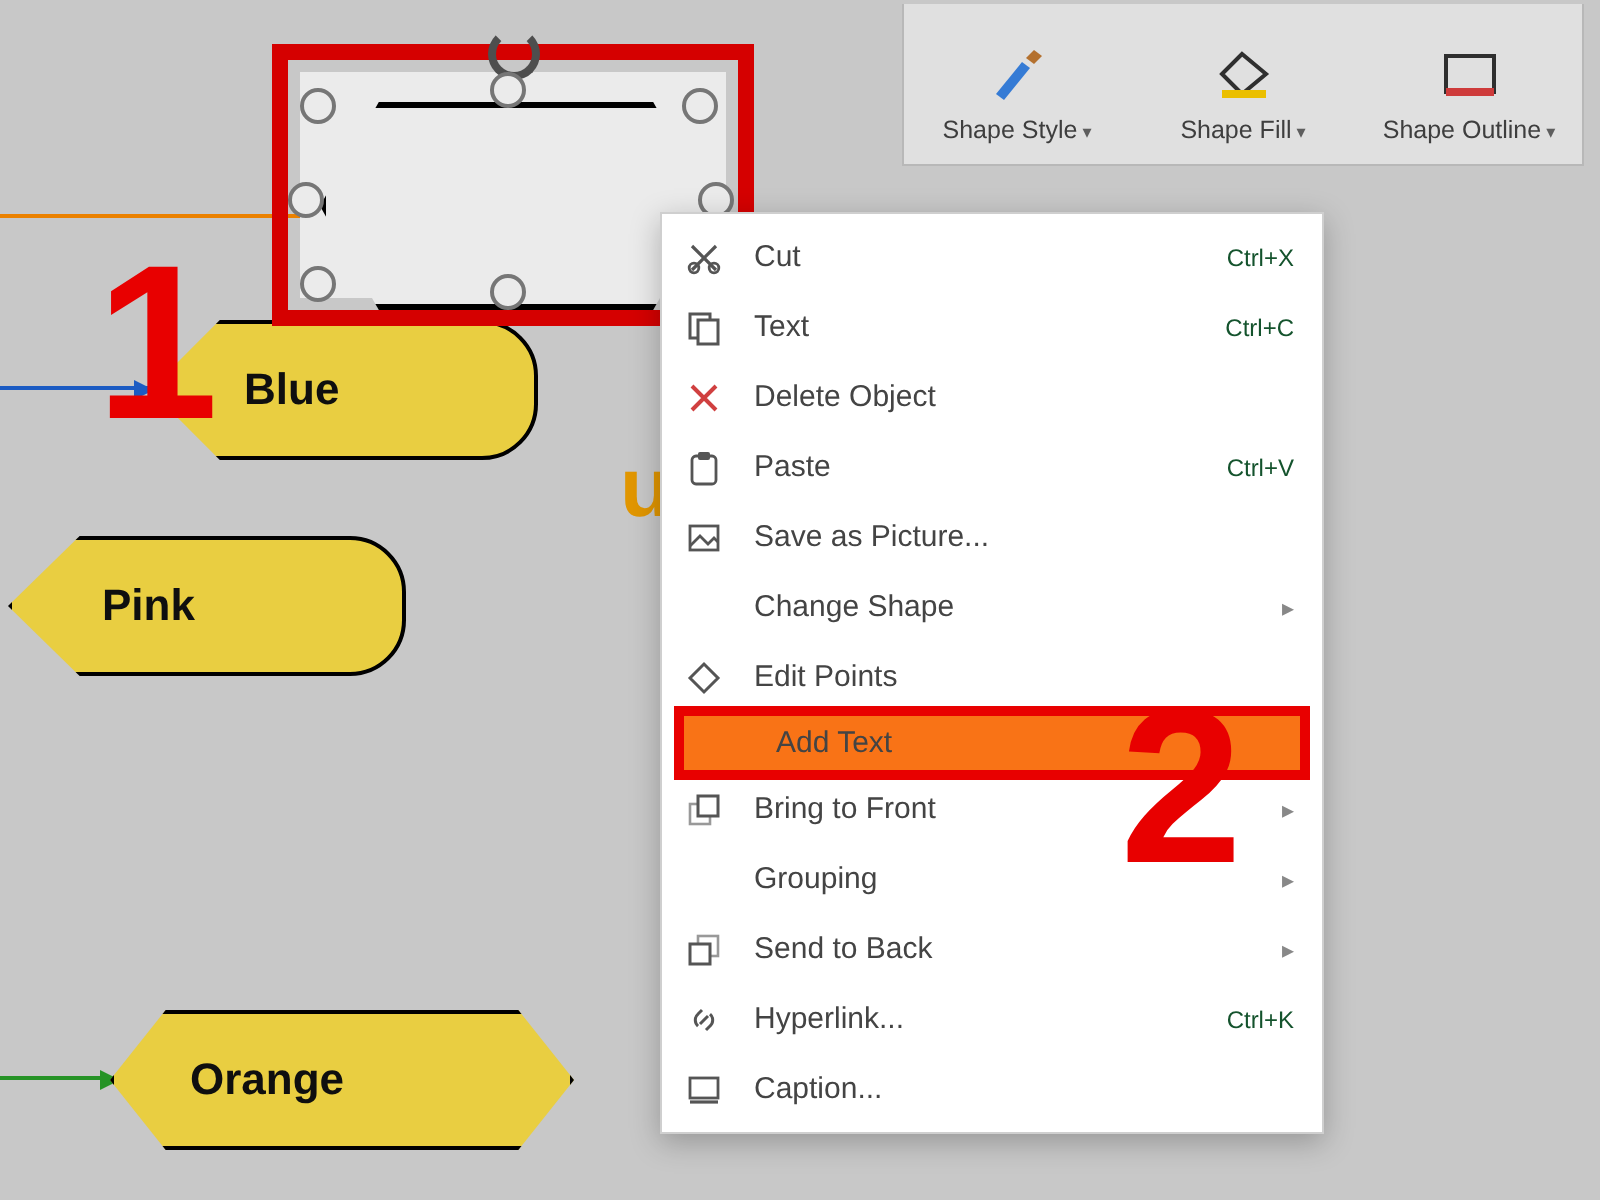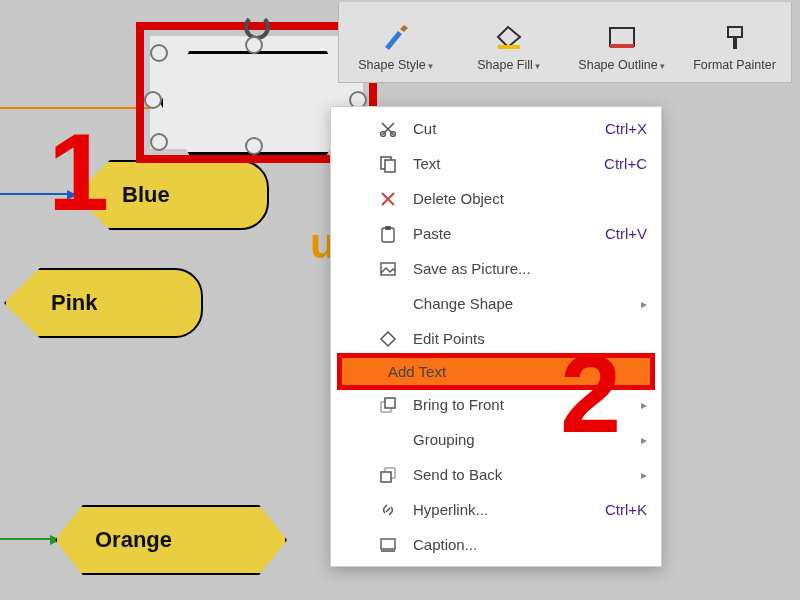--- a/index.html
+++ b/index.html
@@ -135,30 +135,29 @@
     z-index: 30;
     padding: 4px 0;
   }
   .cm-item {
     display: flex;
     align-items: center;
     height: 35px;
     padding: 0 14px 0 10px;
     color: #444;
     gap: 14px;
-    margin-left: 36px;
   }
   .cm-icon {
     width: 22px; height: 22px;
     display: flex; align-items: center; justify-content: center;
     flex-shrink: 0;
     color: #555;
   }
   .cm-label { flex: 1; font-size: 15px; }
-  .cm-shortcut { color: #4c1d95; font-size: 15px; }
+  .cm-shortcut { color: #14532d; font-size: 12px; }
   .cm-sub::after {
     content: "\25B8";
     color: #888;
     font-size: 12px;
     margin-left: 8px;
   }
   .cm-highlight {
     border: 5px solid #e80000;
     margin: -3px 6px;
     height: 37px;
@@ -214,29 +213,20 @@
       <span class="tb-label dd">Shape Fill</span>
     </div>
     <div class="tb-item">
       <div class="tb-icon">
         <svg width="28" height="24" viewBox="0 0 28 24">
           <rect x="2" y="2" width="24" height="18" fill="none" stroke="#333" stroke-width="2"></rect>
           <rect x="2" y="18" width="24" height="4" fill="#e04040"></rect>
         </svg>
       </div>
       <span class="tb-label dd">Shape Outline</span>
-    </div>
-    <div class="tb-item">
-      <div class="tb-icon">
-        <svg width="26" height="26" viewBox="0 0 26 26">
-          <rect x="6" y="2" width="14" height="10" fill="none" stroke="#333" stroke-width="2"></rect>
-          <rect x="11" y="12" width="4" height="12" fill="#333"></rect>
-        </svg>
-      </div>
-      <span class="tb-label">Format Painter</span>
     </div>
   </div>
 
   <div class="arrow" style="left:0; top:107px; width:160px; color:#ff8c00; border-color:#ff8c00;"></div>
   <div class="arrow" style="left:0; top:193px; width:75px;  color:#1e63d4; border-color:#1e63d4;"></div>
   <div class="arrow" style="left:0; top:538px; width:58px;  color:#2aa02a; border-color:#2aa02a;"></div>
 
   <div class="shape tag" style="left:75px;  top:160px; width:145px; height:66px;">
     <span>Blue</span>
   </div>

